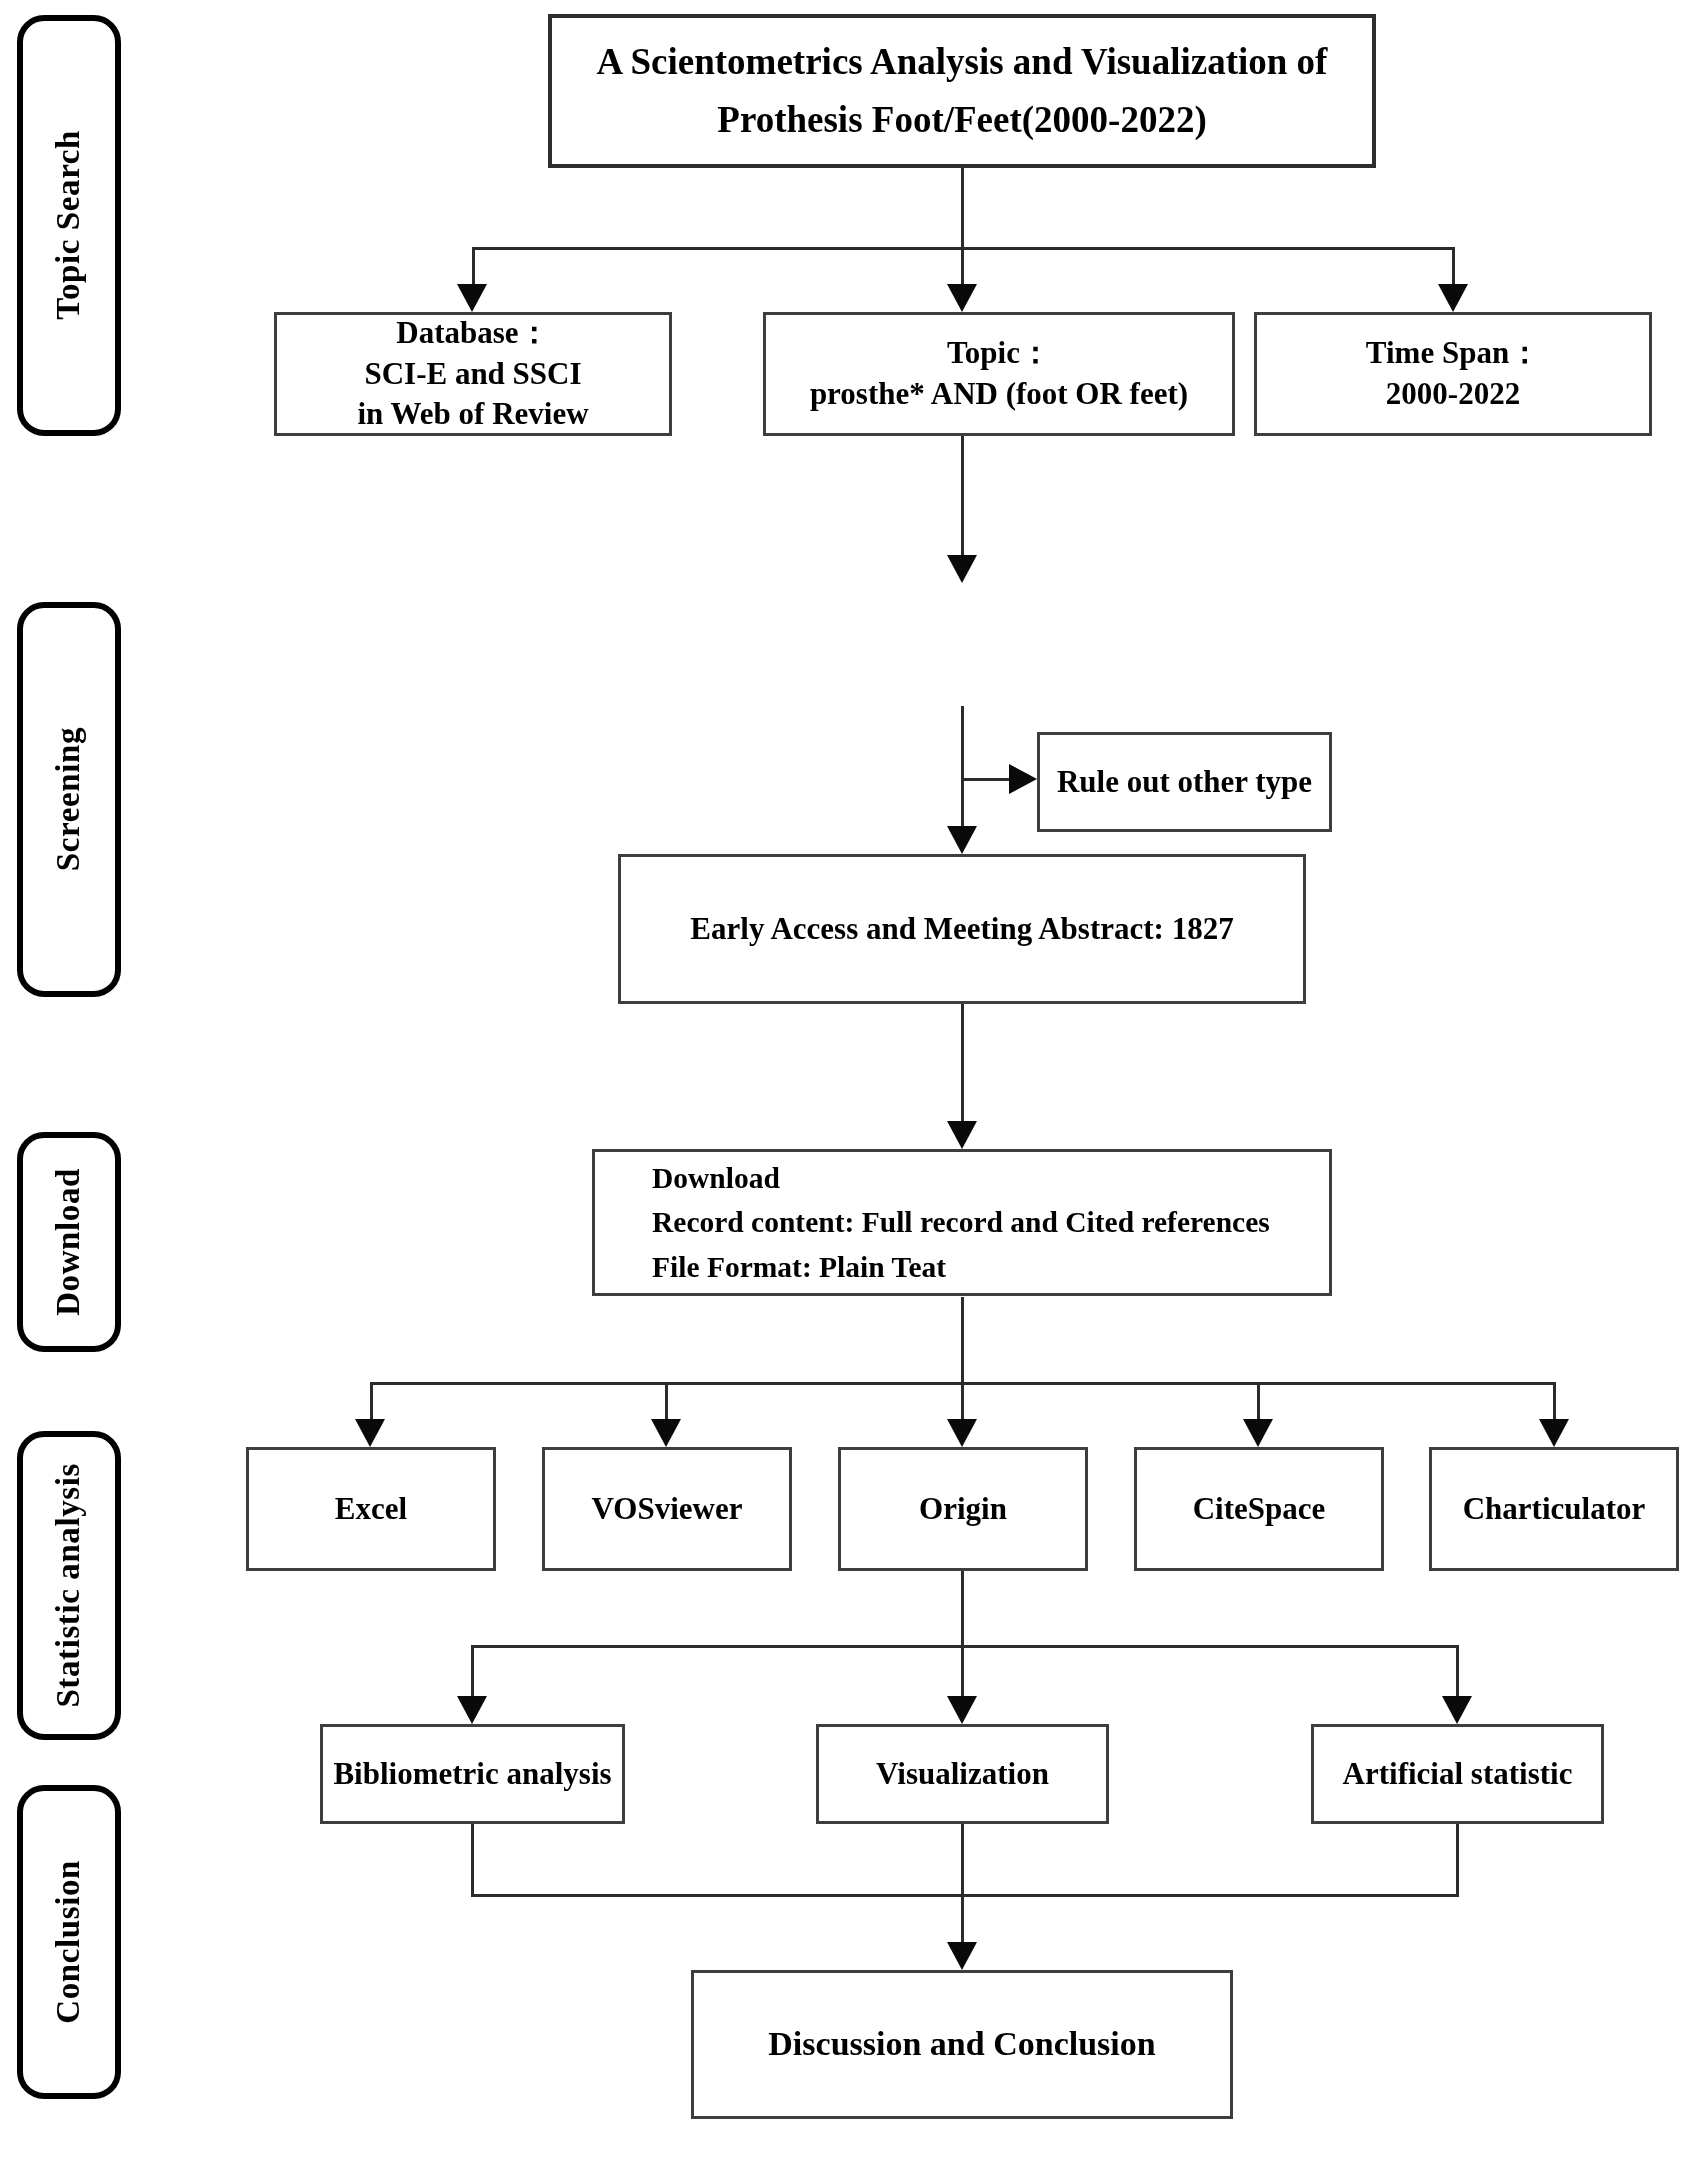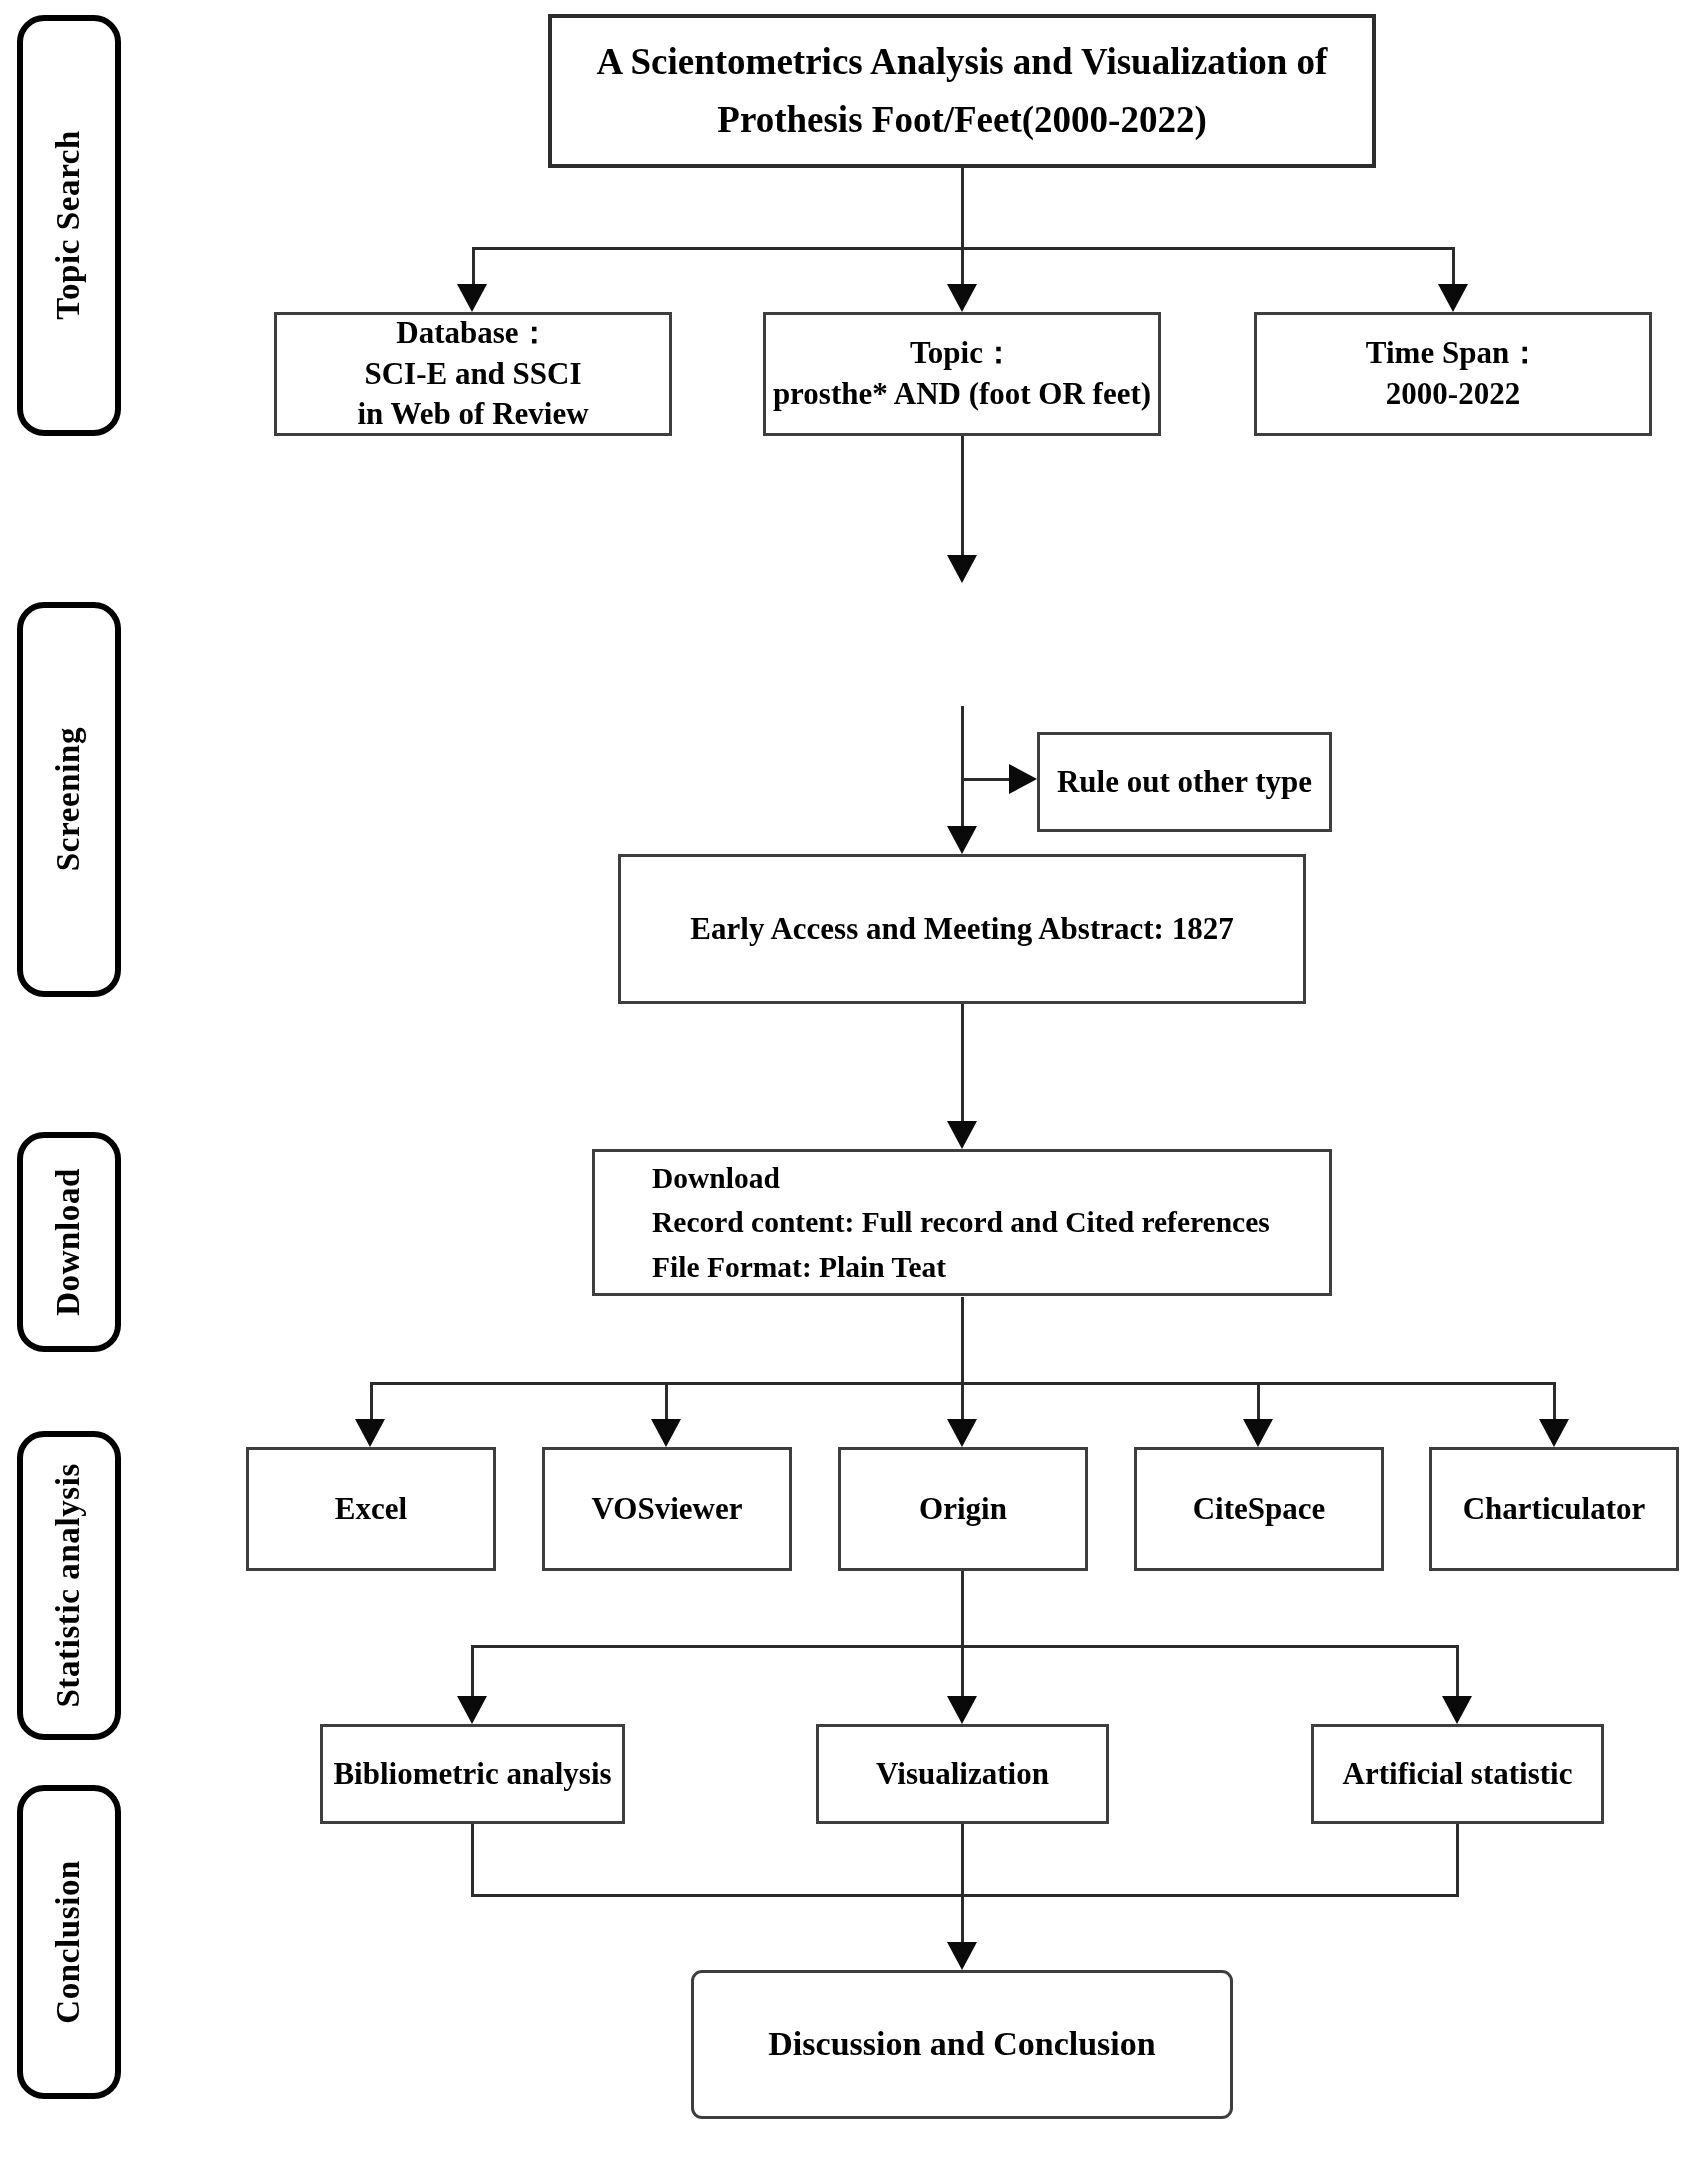--- a/index.html
+++ b/index.html
@@ -103,21 +103,21 @@
   <div class="vline" style="left:961px; top:247px; height:37px;"></div>
   <div class="arr-d" style="left:947px; top:284px;"></div>
   <div class="vline" style="left:1452px; top:247px; height:37px;"></div>
   <div class="arr-d" style="left:1438px; top:284px;"></div>
 
   <div class="box" style="left:274px; top:312px; width:398px; height:124px;">
     <div>Database：</div>
     <div>SCI-E and SSCI</div>
     <div>in Web of Review</div>
   </div>
-  <div class="box" style="left:763px; top:312px; width:398px; height:124px;">
+  <div class="box" style="left:763px; top:312px; width:472px; height:124px;">
     <div>Topic：</div>
     <div>prosthe* AND (foot OR feet)</div>
   </div>
   <div class="box" style="left:1254px; top:312px; width:398px; height:124px;">
     <div>Time Span：</div>
     <div>2000-2022</div>
   </div>
 
   <div class="vline" style="left:961px; top:436px; height:120px;"></div>
   <div class="arr-d" style="left:947px; top:555px;"></div>
@@ -192,18 +192,18 @@
   <div class="box" style="left:1311px; top:1724px; width:293px; height:100px;">
     <div>Artificial statistic</div>
   </div>
 
   <div class="vline" style="left:471px; top:1824px; height:73px;"></div>
   <div class="vline" style="left:1456px; top:1824px; height:73px;"></div>
   <div class="hline" style="left:471px; top:1894px; width:988px;"></div>
   <div class="vline" style="left:961px; top:1824px; height:120px;"></div>
   <div class="arr-d" style="left:947px; top:1942px;"></div>
 
-  <div class="box big" style="left:691px; top:1970px; width:542px; height:149px;border-radius:11px;">
+  <div class="box big" style="left:691px; top:1970px; width:542px; height:149px;">
     <div>Discussion and Conclusion</div>
   </div>
 
 </div>
 
 
 </body></html>

